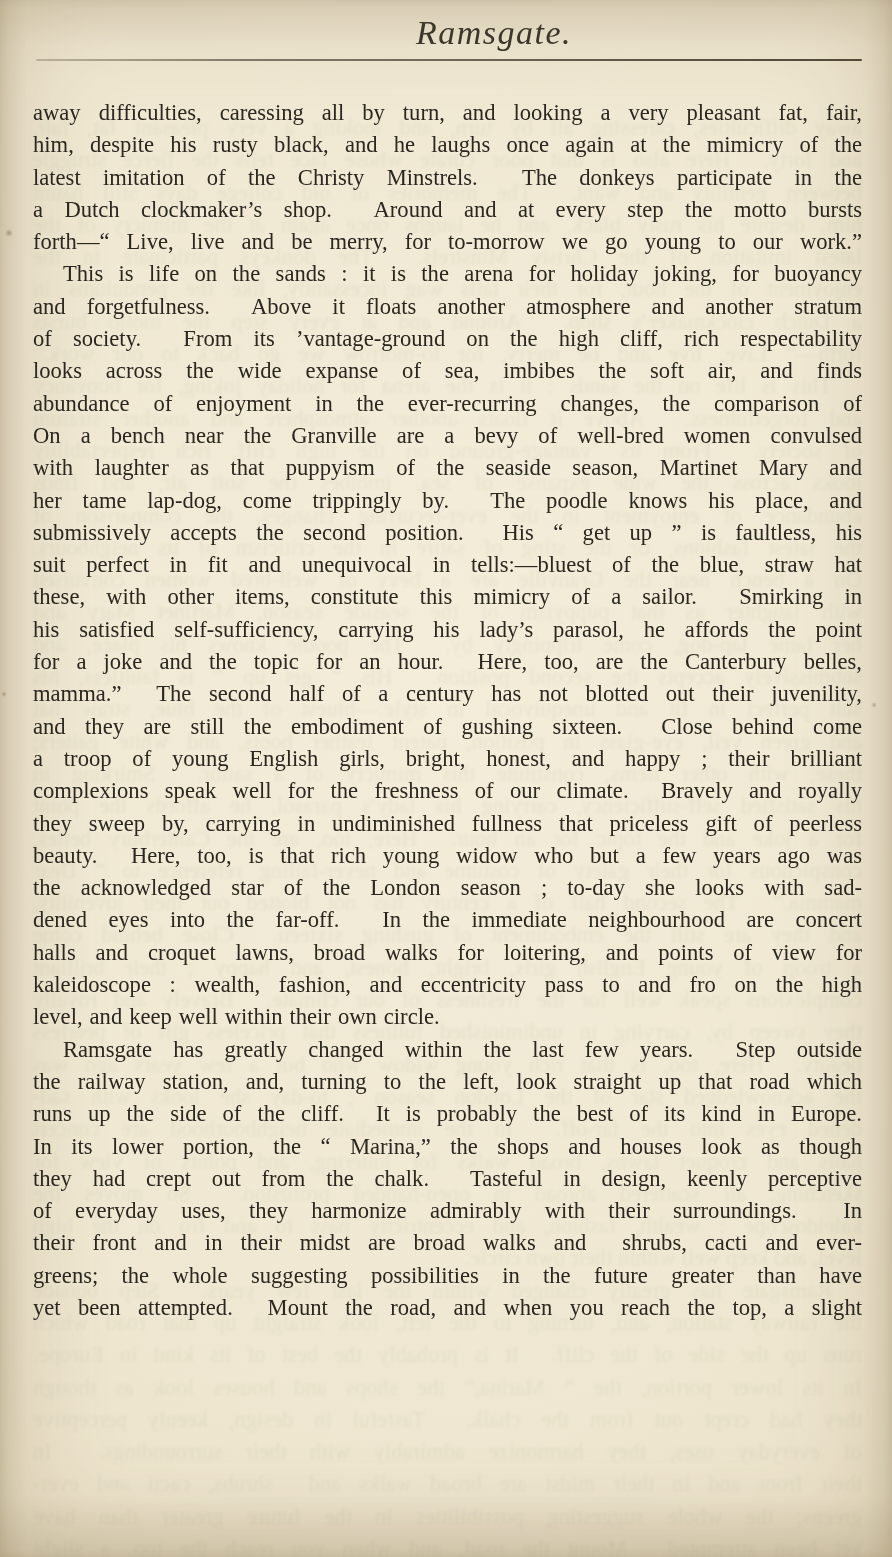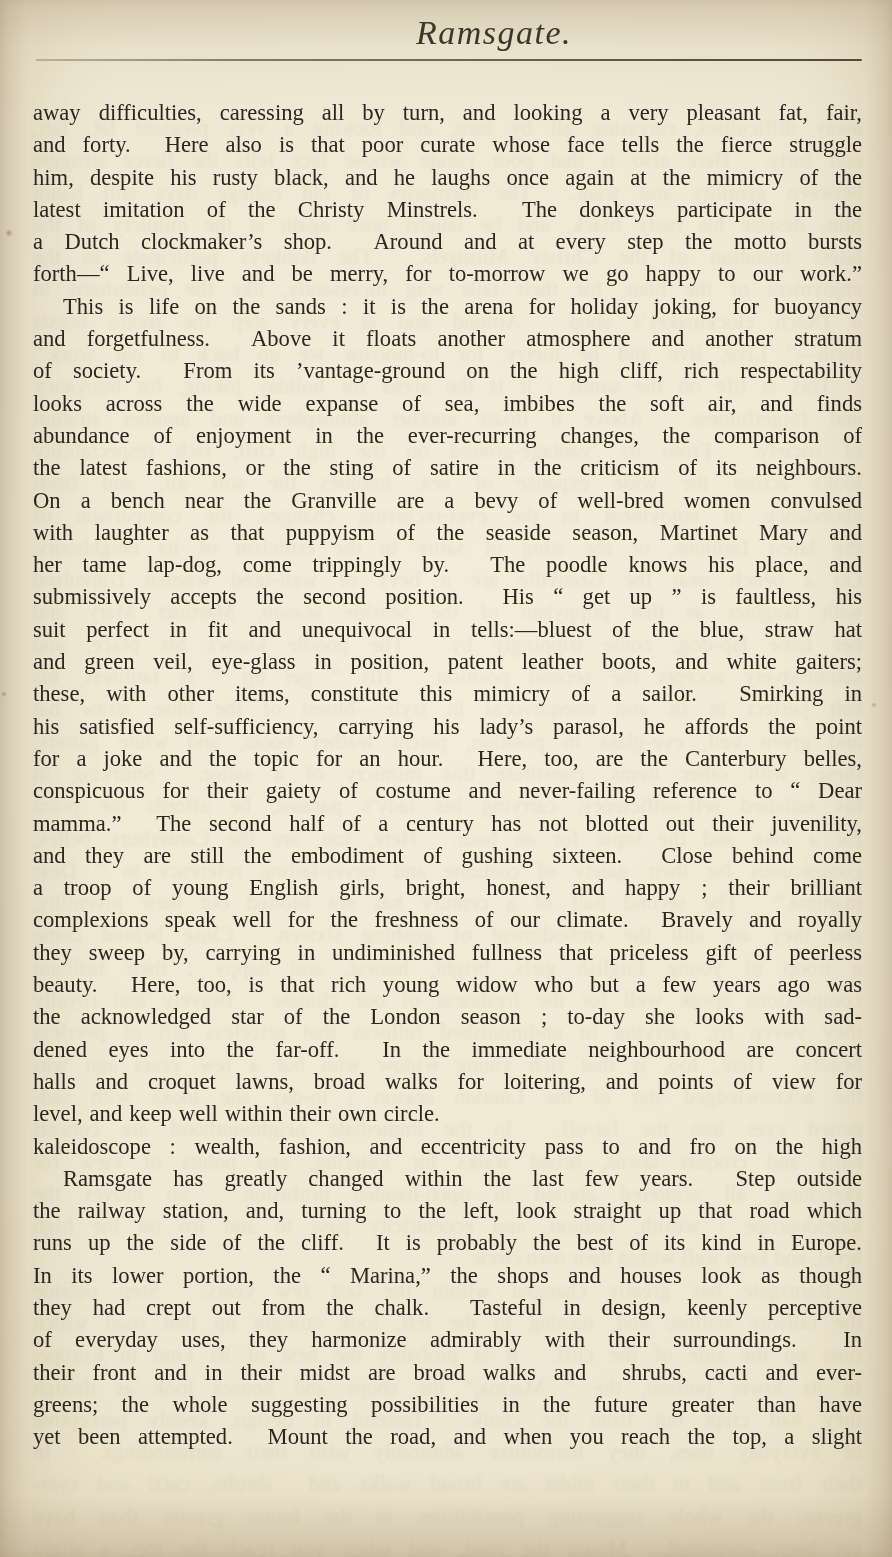--- a/index.html
+++ b/index.html
@@ -123,52 +123,48 @@
       <div class="line">runs up the side of the cliff.&nbsp; It is probably the best of its kind in Europe.</div>
       <div class="line">In its lower portion, the “ Marina,” the shops and houses look as though</div>
       <div class="line">they had crept out from the chalk.&nbsp; Tasteful in design, keenly perceptive</div>
       <div class="line">of everyday uses, they harmonize admirably with their surroundings.&nbsp; In</div>
       <div class="line">their front and in their midst are broad walks and&nbsp; shrubs, cacti and ever-</div>
       <div class="line">greens; the whole suggesting possibilities in the future greater than have</div>
       <div class="line">yet been attempted.&nbsp; Mount the road, and when you reach the top, a slight</div>
     </div>
   <main class="text-block" id="text">
       <div class="line">away difficulties, caressing all by turn, and looking a very pleasant fat, fair,</div>
-      <div class="line">and forty.&nbsp; Here also is that poor curate whose face tells the fierce struggle</div>
       <div class="line">him, despite his rusty black, and he laughs once again at the mimicry of the</div>
       <div class="line">latest imitation of the Christy Minstrels.&nbsp; The donkeys participate in the</div>
       <div class="line">a Dutch clockmaker’s shop.&nbsp; Around and at every step the motto bursts</div>
-      <div class="line">forth—“ Live, live and be merry, for to-morrow we go happy to our work.”</div>
+      <div class="line">forth—“ Live, live and be merry, for to-morrow we go young to our work.”</div>
       <div class="line indent">This is life on the sands : it is the arena for holiday joking, for buoyancy</div>
       <div class="line">and forgetfulness.&nbsp; Above it floats another atmosphere and another stratum</div>
       <div class="line">of society.&nbsp; From its ’vantage-ground on the high cliff, rich respectability</div>
       <div class="line">looks across the wide expanse of sea, imbibes the soft air, and finds</div>
       <div class="line">abundance of enjoyment in the ever-recurring changes, the comparison of</div>
-      <div class="line">the latest fashions, or the sting of satire in the criticism of its neighbours.</div>
       <div class="line">On a bench near the Granville are a bevy of well-bred women convulsed</div>
       <div class="line">with laughter as that puppyism of the seaside season, Martinet Mary and</div>
       <div class="line">her tame lap-dog, come trippingly by.&nbsp; The poodle knows his place, and</div>
       <div class="line">submissively accepts the second position.&nbsp; His “ get up ” is faultless, his</div>
       <div class="line">suit perfect in fit and unequivocal in tells:—bluest of the blue, straw hat</div>
-      <div class="line">and green veil, eye-glass in position, patent leather boots, and white gaiters;</div>
       <div class="line">these, with other items, constitute this mimicry of a sailor.&nbsp; Smirking in</div>
       <div class="line">his satisfied self-sufficiency, carrying his lady’s parasol, he affords the point</div>
       <div class="line">for a joke and the topic for an hour.&nbsp; Here, too, are the Canterbury belles,</div>
-      <div class="line">conspicuous for their gaiety of costume and never-failing reference to “ Dear</div>
       <div class="line">mamma.”&nbsp; The second half of a century has not blotted out their juvenility,</div>
       <div class="line">and they are still the embodiment of gushing sixteen.&nbsp; Close behind come</div>
       <div class="line">a troop of young English girls, bright, honest, and happy ; their brilliant</div>
       <div class="line">complexions speak well for the freshness of our climate.&nbsp; Bravely and royally</div>
       <div class="line">they sweep by, carrying in undiminished fullness that priceless gift of peerless</div>
       <div class="line">beauty.&nbsp; Here, too, is that rich young widow who but a few years ago was</div>
       <div class="line">the acknowledged star of the London season ; to-day she looks with sad-</div>
       <div class="line">dened eyes into the far-off.&nbsp; In the immediate neighbourhood are concert</div>
       <div class="line">halls and croquet lawns, broad walks for loitering, and points of view for</div>
+      <div class="line">kaleidoscope : wealth, fashion, and eccentricity pass to and fro on the high</div>
       <div class="line short">level, and keep well within their own circle.</div>
-      <div class="line">kaleidoscope : wealth, fashion, and eccentricity pass to and fro on the high</div>
       <div class="line indent">Ramsgate has greatly changed within the last few years.&nbsp; Step outside</div>
       <div class="line">the railway station, and, turning to the left, look straight up that road which</div>
       <div class="line">runs up the side of the cliff.&nbsp; It is probably the best of its kind in Europe.</div>
       <div class="line">In its lower portion, the “ Marina,” the shops and houses look as though</div>
       <div class="line">they had crept out from the chalk.&nbsp; Tasteful in design, keenly perceptive</div>
       <div class="line">of everyday uses, they harmonize admirably with their surroundings.&nbsp; In</div>
       <div class="line">their front and in their midst are broad walks and&nbsp; shrubs, cacti and ever-</div>
       <div class="line">greens; the whole suggesting possibilities in the future greater than have</div>
       <div class="line">yet been attempted.&nbsp; Mount the road, and when you reach the top, a slight</div>
     </main>

